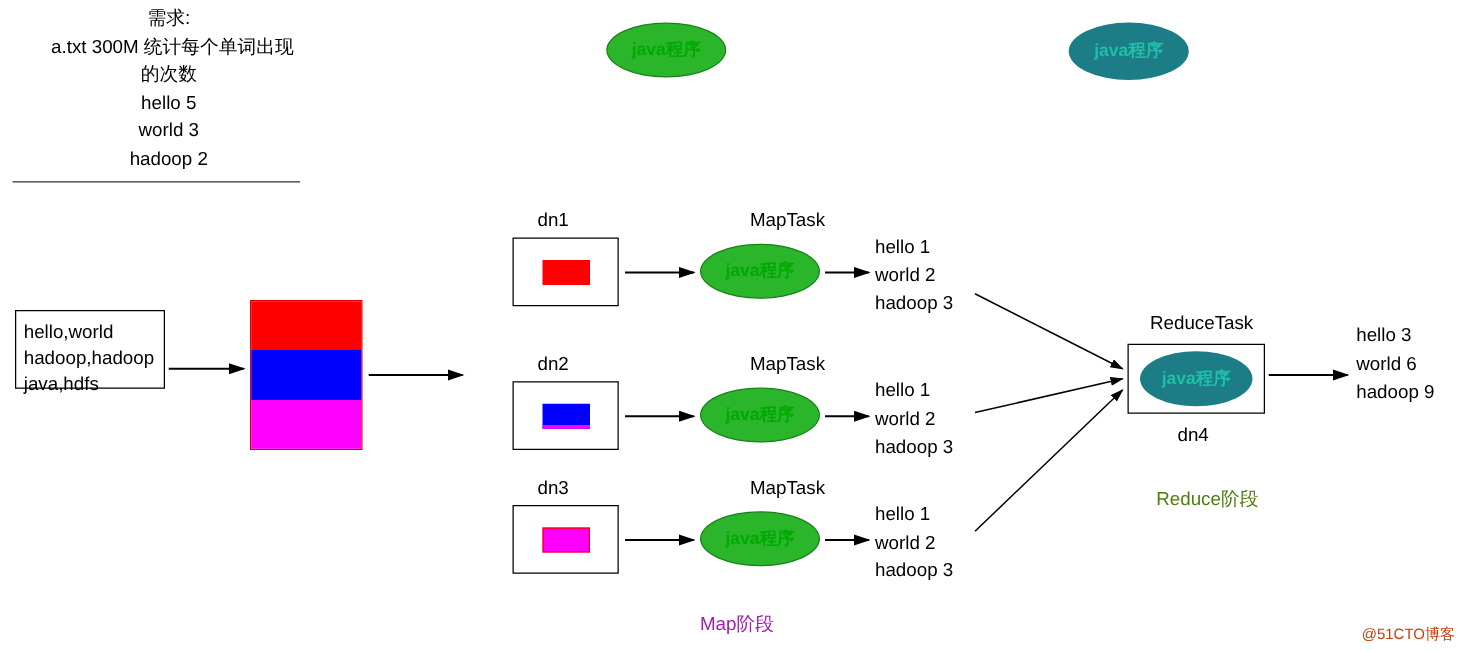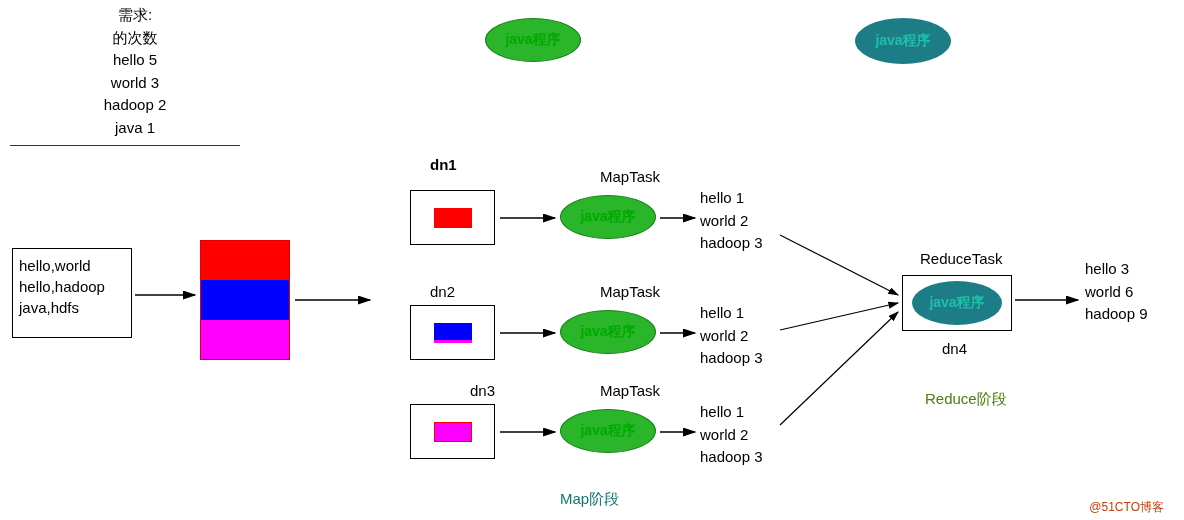--- a/index.html
+++ b/index.html
@@ -14,21 +14,21 @@
     background: #fff;
   }
   .abs { position: absolute; }
   .req-block {
     left: 10px; top: 4px; width: 250px;
     line-height: 1.5;
     text-align: center;
   }
   .req-line { border-bottom: 1px solid #333; width: 230px; margin-top: 6px; }
   .input-box {
-    left: 12px; top: 248px; width: 120px; height: 90px;
+    left: 12px; top: 248px; width: 120px; height: 63px;
     border: 1px solid #000; padding: 6px; line-height: 1.4;
   }
   .split-box {
     left: 200px; top: 240px; width: 90px; height: 120px;
     border: 1px solid #d00;
     display: flex; flex-direction: column;
   }
   .split-top { flex:1; background:#f00; }
   .split-mid { flex:1; background:#00f; }
   .split-bot { flex:1; background:#f0f; }
@@ -45,60 +45,60 @@
     display:flex; align-items:center; justify-content:center;
     color:#0a0; font-size:14px; font-weight:bold;
   }
   .ell-green { background:#2ab52a; width: 96px; height: 44px; border:1px solid #188018;}
   .ell-teal { background:#1d7d87; width: 96px; height: 46px; color:#1fbfa8;}
   .reduce-box {
     border:1px solid #000; width: 110px; height: 56px;
     display:flex; align-items:center; justify-content:center;
   }
   .kv { line-height: 1.5; }
-  .map-label { color:#0f766e;text-align:center; }
+  .map-label { color:#a21caf;text-align:center; }
   .reduce-label { color:#4d7c0f; }
   .watermark {
     right: 20px; bottom: 4px; color: #c2410c; font-size: 12px;
   }
   svg.arrows { position:absolute; left:0; top:0; width:1184px; height:520px; pointer-events:none; }
 </style>
 </head>
 <body>
 
 <div class="abs req-block">
   <div>需求:</div>
+  <div style="padding-left:6px">a.txt  300M   统计每个单词出现</div>
   <div>的次数</div>
   <div>hello 5</div>
   <div>world 3</div>
   <div>hadoop 2</div>
-  <div>java  1</div>
   <div class="req-line"></div>
 </div>
 
 <div class="abs input-box">
   <div>hello,world</div>
-  <div>hello,hadoop</div>
+  <div>hadoop,hadoop</div>
   <div>java,hdfs</div>
 </div>
 
 <div class="abs split-box">
   <div class="split-top"></div>
   <div class="split-mid"></div>
   <div class="split-bot"></div>
 </div>
 
 <div class="abs ellipse ell-green" style="left:485px; top:18px;">
   <span>java程序</span>
 </div>
 <div class="abs ellipse ell-teal" style="left:855px; top:18px;">
   <span>java程序</span>
 </div>
 
-<div class="abs" style="left:430px; top:156px;font-weight:bold;">dn1</div>
+<div class="abs" style="left:430px; top:168px;">dn1</div>
 <div class="abs dn-box" style="left:410px; top:190px;">
   <div class="dn-inner dn1c"></div>
 </div>
 <div class="abs" style="left:600px; top:168px;">MapTask</div>
 <div class="abs ellipse ell-green" style="left:560px; top:195px;">
   <span>java程序</span>
 </div>
 <div class="abs kv" style="left:700px; top:187px;">
   <div>hello  1</div>
   <div>world  2</div>
@@ -112,21 +112,21 @@
 <div class="abs" style="left:600px; top:283px;">MapTask</div>
 <div class="abs ellipse ell-green" style="left:560px; top:310px;">
   <span>java程序</span>
 </div>
 <div class="abs kv" style="left:700px; top:302px;">
   <div>hello  1</div>
   <div>world  2</div>
   <div>hadoop 3</div>
 </div>
 
-<div class="abs" style="left:430px; top:382px;margin-left:40px;">dn3</div>
+<div class="abs" style="left:430px; top:382px;">dn3</div>
 <div class="abs dn-box" style="left:410px; top:404px;">
   <div class="dn-inner dn3c"></div>
 </div>
 <div class="abs" style="left:600px; top:382px;">MapTask</div>
 <div class="abs ellipse ell-green" style="left:560px; top:409px;">
   <span>java程序</span>
 </div>
 <div class="abs kv" style="left:700px; top:401px;">
   <div>hello  1</div>
   <div>world  2</div>

